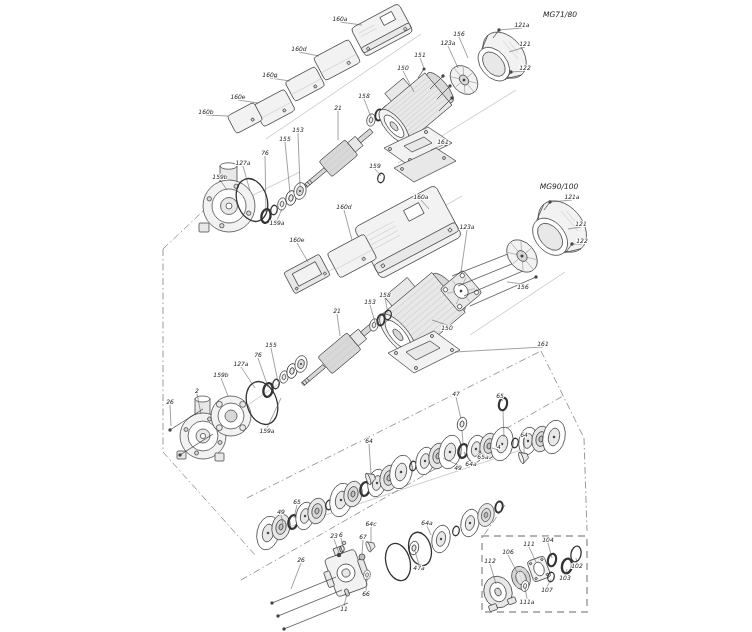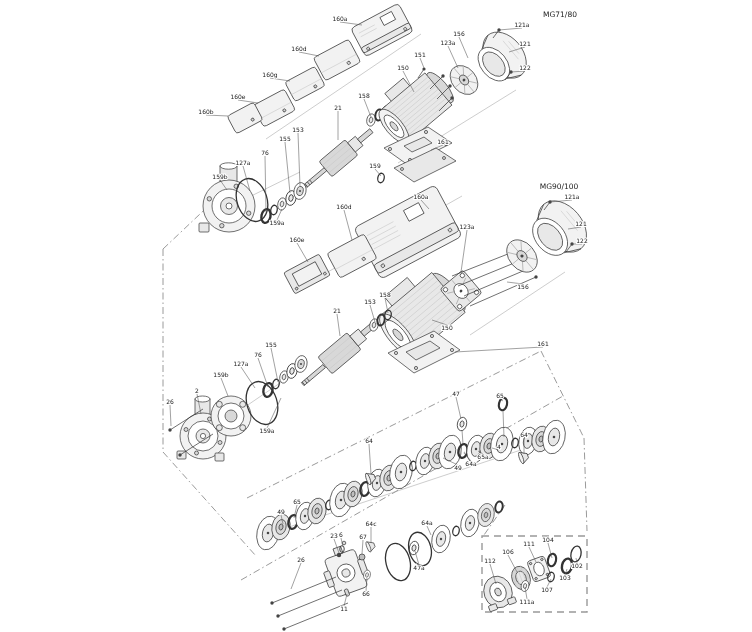--- a/index.html
+++ b/index.html
@@ -1,17 +1,17 @@
 <!DOCTYPE html>
 <html><head>
 <meta charset="utf-8">
 <style>
   html,body{margin:0;padding:0;background:#fff;}
   .stage{position:relative;width:752px;height:632px;background:#ffffff;overflow:hidden;
-         font-family:"DejaVu Sans",sans-serif;}
+         font-family:"DejaVu Sans",sans-serif;font-style:italic;}
   #fig{display:block}
   #fig :is(rect,circle,ellipse,path){fill:#fff;stroke:#333;stroke-width:.7}
   #fig line{stroke:#333;stroke-width:.7;fill:none}
   #fig .f1{fill:#f2f2f2}
   #fig .f2{fill:#e8e8e8}
   #fig .f3{fill:#d8d8d8}
   #fig .f4{fill:#bfbfbf}
   #fig .fw{fill:#fff}
   #fig .fd{fill:#444;stroke:none}
   #fig .sw2{stroke-width:2.4;fill:none}

